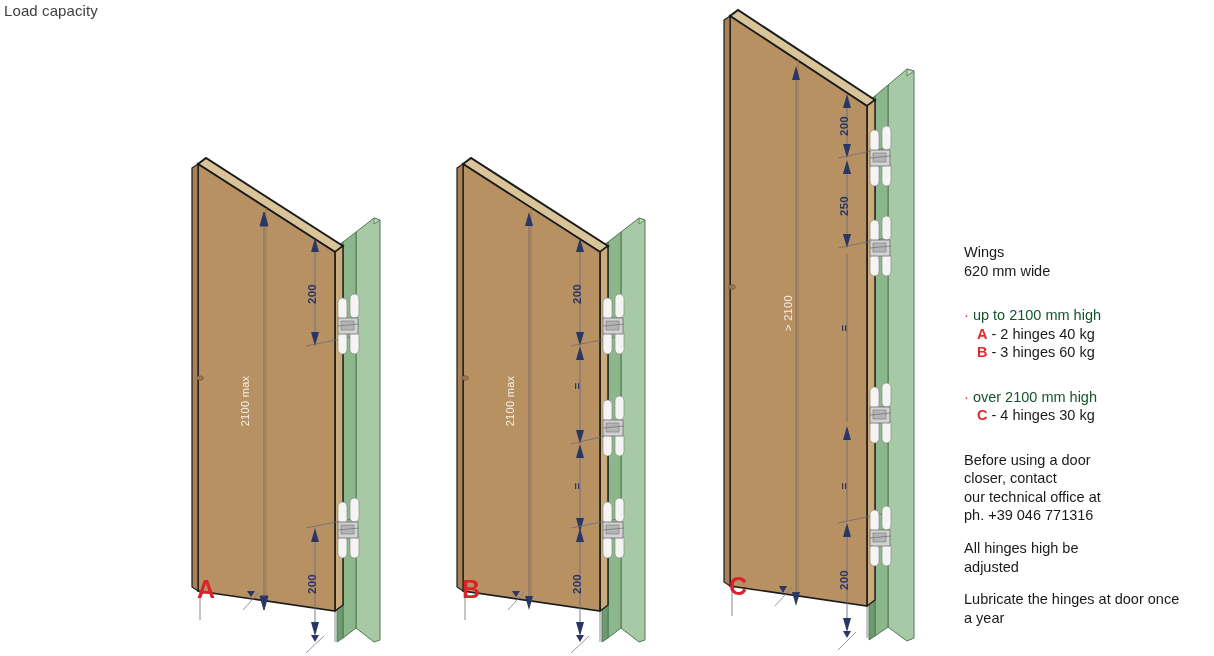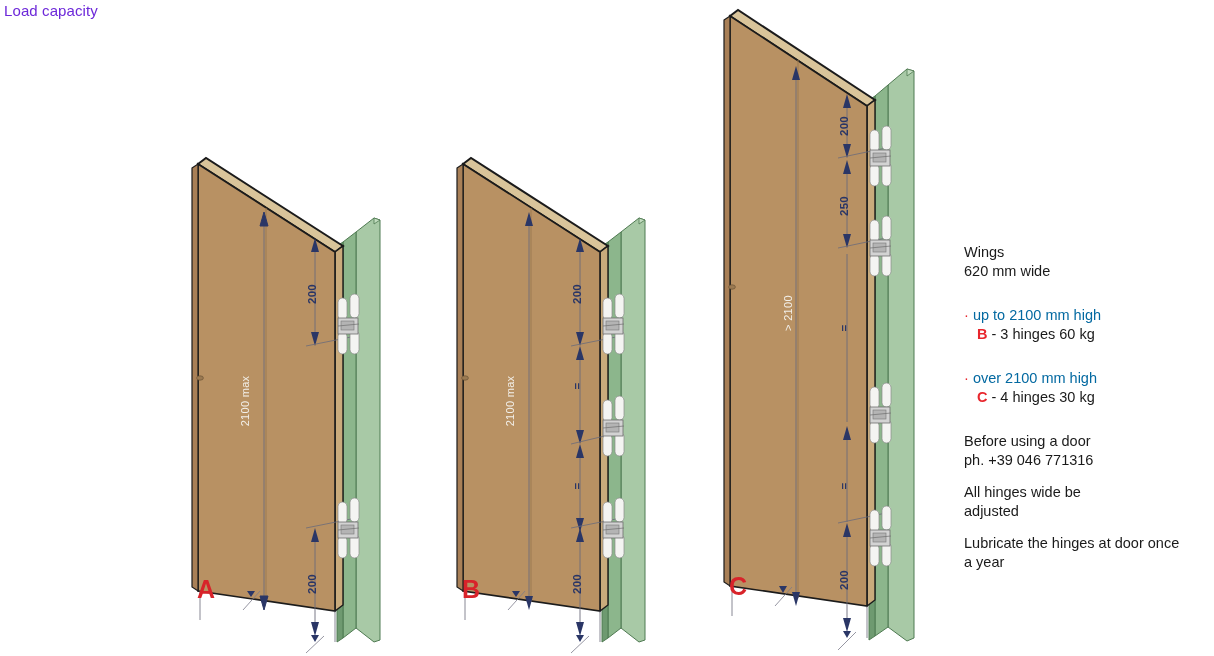--- a/index.html
+++ b/index.html
@@ -2,21 +2,21 @@
 <html><head>
 <meta charset="utf-8">
 <style>
   html,body{margin:0;padding:0;background:#ffffff;}
   body{width:1214px;height:656px;position:relative;overflow:hidden;
        font-family:"Liberation Sans","DejaVu Sans",sans-serif;}
 
   
   #page-title{
     position:absolute;left:4px;top:2px;
-    font-size:15px;color:#6d28d9;letter-spacing:.1px;
+    font-size:15px;color:#404040;letter-spacing:.1px;
   }
 
   
   .assembly{position:absolute;}
   .assembly svg{display:block;}
 
   
   .door-letter{
     position:absolute;font-size:25px;font-weight:bold;color:#d8232a;
     font-family:"Liberation Sans","DejaVu Sans",sans-serif;
@@ -32,21 +32,21 @@
   }
   .vlabel.white{color:#f2efe9;}
   .vlabel.navy{color:#2a3666;font-weight:bold;font-size:11.5px;}
 
   
   #info-panel{
     position:absolute;left:964px;top:243px;width:248px;
     font-size:14.5px;line-height:1.28;color:#1a1a1a;
   }
   #info-panel .blk{margin-bottom:14px;}
-  #info-panel .red{color:#0369a1;}
+  #info-panel .red{color:#14532d;}
   #info-panel .bold-red{color:#e8262d;font-weight:bold;}
   #info-panel .bullet{color:#e8262d;}
   #info-panel .indent{padding-left:13px;}
   .spacer-lg{height:12px;}
   .nowrap{white-space:nowrap;}
 </style>
 </head>
 <body>
 
 <div id="page-title">Load capacity</div>
@@ -327,20 +327,24 @@
   </div>
 
   <div class="spacer-lg"></div>
 
   <div class="blk">
     <div class="nowrap">
       <span class="bullet">·</span>
       <span class="red">up to 2100 mm high</span>
     </div>
     <div class="indent nowrap">
+      <span class="bold-red">A</span>
+      <span>- 2 hinges 40 kg</span>
+    </div>
+    <div class="indent nowrap">
       <span class="bold-red">B</span>
       <span>- 3 hinges 60 kg</span>
     </div>
   </div>
 
   <div class="spacer-lg"></div>
 
   <div class="blk">
     <div class="nowrap">
       <span class="bullet">·</span>
@@ -349,25 +353,27 @@
     <div class="indent nowrap">
       <span class="bold-red">C</span>
       <span>- 4 hinges 30 kg</span>
     </div>
   </div>
 
   <div class="spacer-lg"></div>
 
   <div class="blk">
     <div>Before using a door</div>
+    <div>closer, contact</div>
+    <div>our technical office at</div>
     <div>ph. +39 046 771316</div>
   </div>
 
   <div class="blk">
-    <div>All hinges wide be</div>
+    <div>All hinges high be</div>
     <div>adjusted</div>
   </div>
 
   <div class="blk">
     <div class="nowrap">Lubricate the hinges at door once</div>
     <div>a year</div>
   </div>
 
 </div>
 

